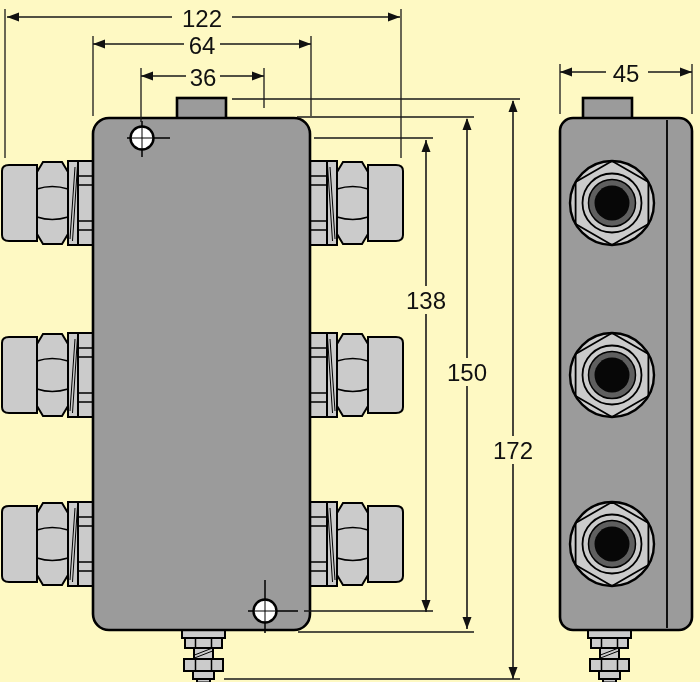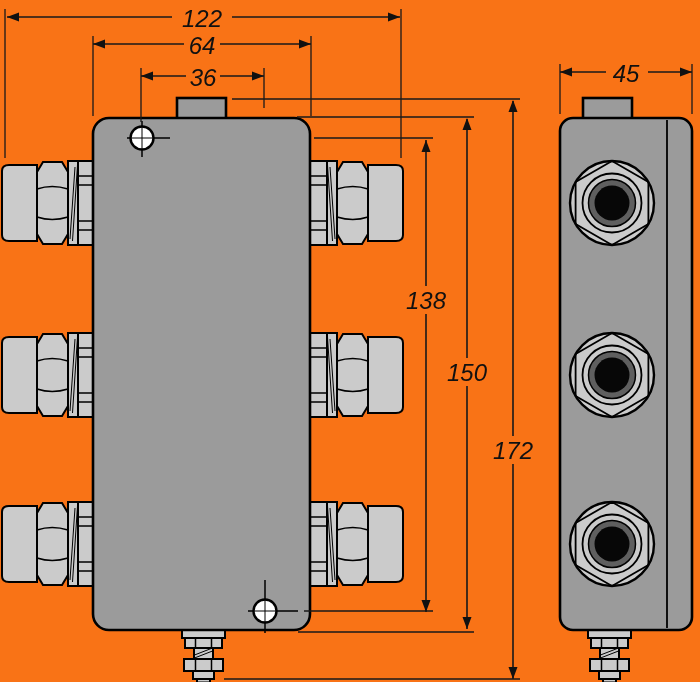--- a/index.html
+++ b/index.html
@@ -1,17 +1,17 @@
 <!DOCTYPE html>
 <html><head>
 <meta charset="utf-8">
 <style>
   html,body { margin:0; padding:0; background:#ffffff; }
-  .canvas { position:relative; width:700px; height:682px; background:#f97316; overflow:hidden;
-            font-family:"Liberation Sans", sans-serif;font-style:italic; }
+  .canvas { position:relative; width:700px; height:682px; background:#fef9c3; overflow:hidden;
+            font-family:"Liberation Sans", sans-serif; }
   svg { display:block; }
 
   
   .body   { fill:#9b9b9b; stroke:#000; stroke-width:2.6; }
   .lt     { fill:#cbcbcb; stroke:#000; stroke-width:2; }
   .white  { fill:#ffffff; stroke:#000; stroke-width:2.4; }
   .ringdk { fill:#5f5f5f; stroke:#000; stroke-width:1.5; }
   .port-c { fill:#070707; stroke:none; }
   .thin   { stroke:#000; stroke-width:1.5; fill:none; }
   .thin2  { stroke:#000; stroke-width:1.8; fill:none; }

